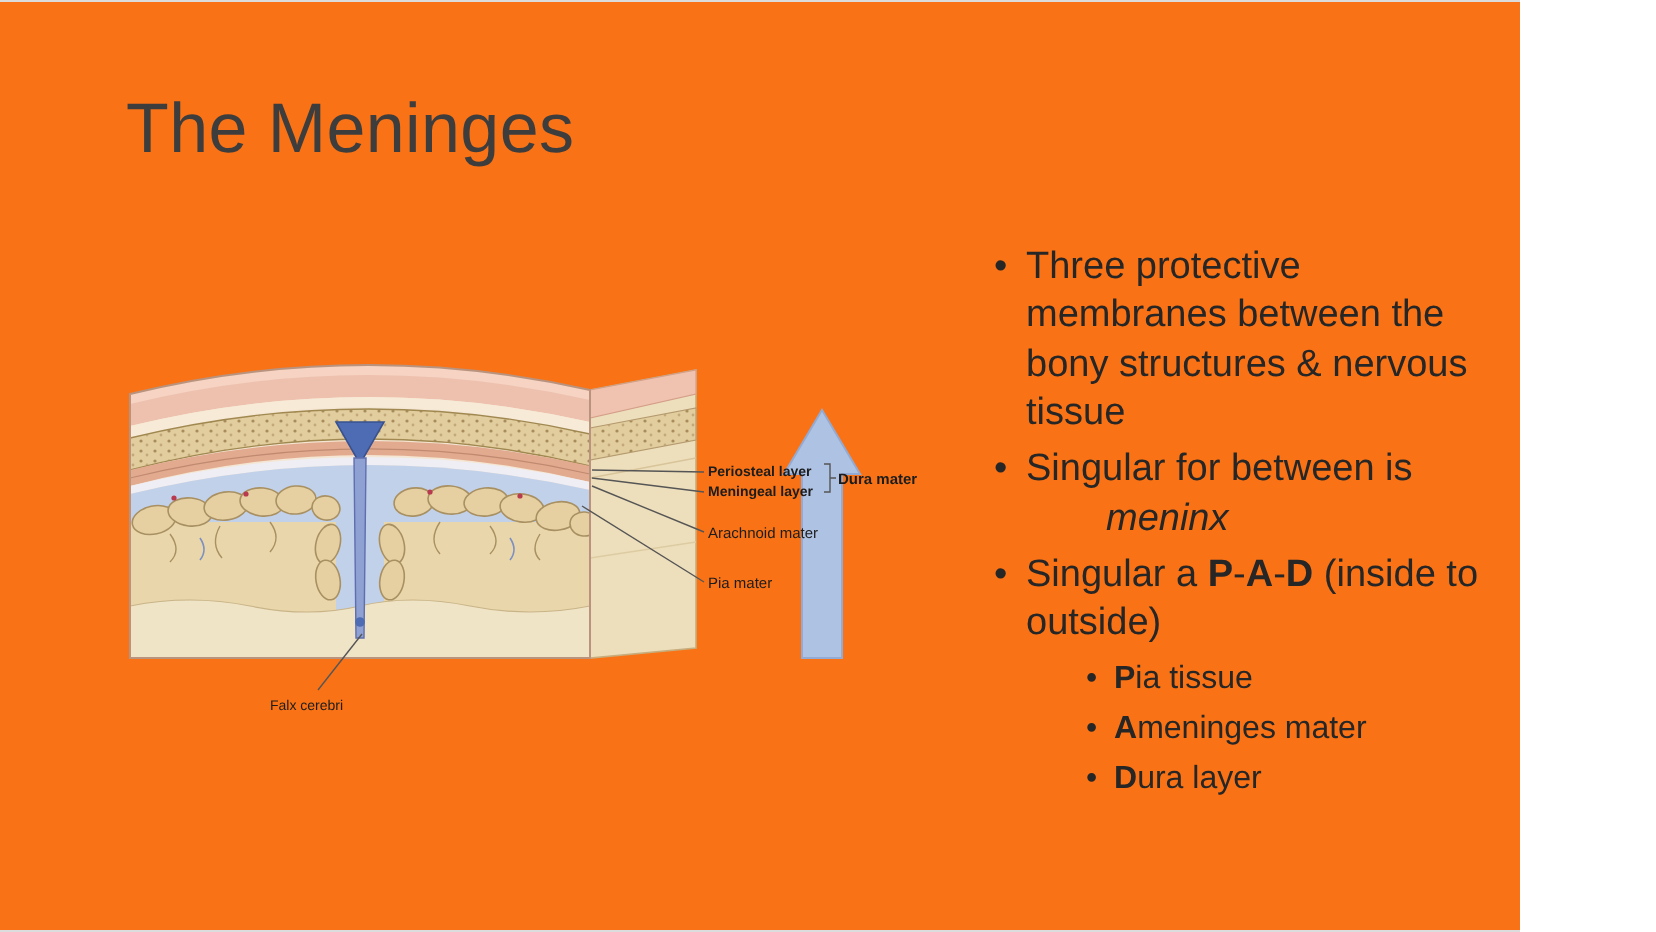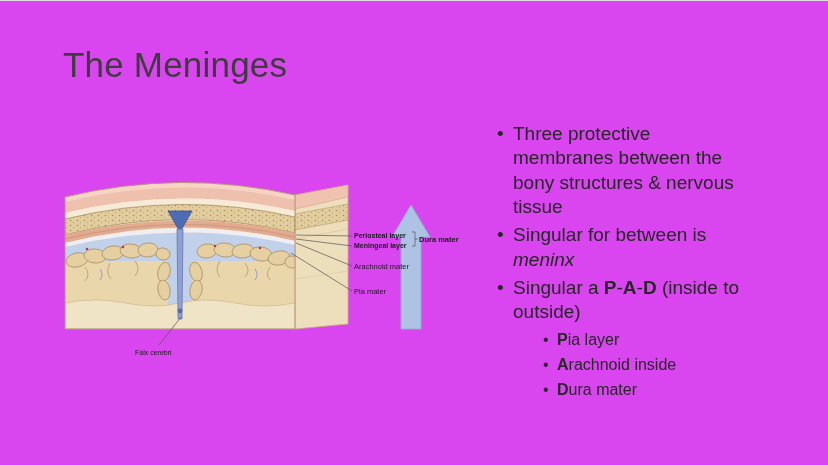--- a/index.html
+++ b/index.html
@@ -1,19 +1,19 @@
 <!DOCTYPE html>
 <html><head>
 <meta charset="utf-8">
 <style>
   html,body{margin:0;padding:0;background:#fff;}
   .slide{
     position:relative;
-    width:828px;height:466px;
-    background:#d946ef;
+    width:760px;height:466px;
+    background:#f97316;
     font-family:"Liberation Sans",sans-serif;
     overflow:hidden;
     border-top:1px solid #dcdcdc;
     border-bottom:1px solid #dcdcdc;
     box-sizing:border-box;
   }
   .title{
     position:absolute;
     left:63px;top:44px;
     margin:0;
@@ -32,21 +32,21 @@
     left:497px;top:121px;
     width:244px;
     color:#262626;
     font-size:19px;
     line-height:1.28;
   }
   .item{display:flex;margin-bottom:4px;}
   .marker{flex:0 0 16px;width:16px;}
   .txt{flex:1;}
   .txt b{font-weight:700;}
-  .txt em{font-style:italic;}
+  .txt em{font-style:italic;margin-left:40px;}
   .subs{margin-top:3px;}
   .subs .item{font-size:16px;line-height:1.5;margin:0 0 1px 30px;}
   .subs .marker{flex:0 0 14px;width:14px;}
   svg text{font-family:"Liberation Sans",sans-serif;}
 </style>
 </head>
 <body>
 
 <div class="slide">
 
@@ -167,28 +167,28 @@
       </div>
     </div>
 
     <div class="item">
       <span class="marker">•</span>
       <div class="txt">
         <span>Singular a </span><b>P</b><span>-</span><b>A</b><span>-</span><b>D</b><span> (inside to outside)</span>
         <div class="subs">
           <div class="item">
             <span class="marker">•</span>
-            <div class="txt"><b>P</b><span>ia layer</span></div>
+            <div class="txt"><b>P</b><span>ia tissue</span></div>
           </div>
           <div class="item">
             <span class="marker">•</span>
-            <div class="txt"><b>A</b><span>rachnoid inside</span></div>
+            <div class="txt"><b>A</b><span>meninges mater</span></div>
           </div>
           <div class="item">
             <span class="marker">•</span>
-            <div class="txt"><b>D</b><span>ura mater</span></div>
+            <div class="txt"><b>D</b><span>ura layer</span></div>
           </div>
         </div>
       </div>
     </div>
 
   </div>
 </div>
 
 </body></html>

